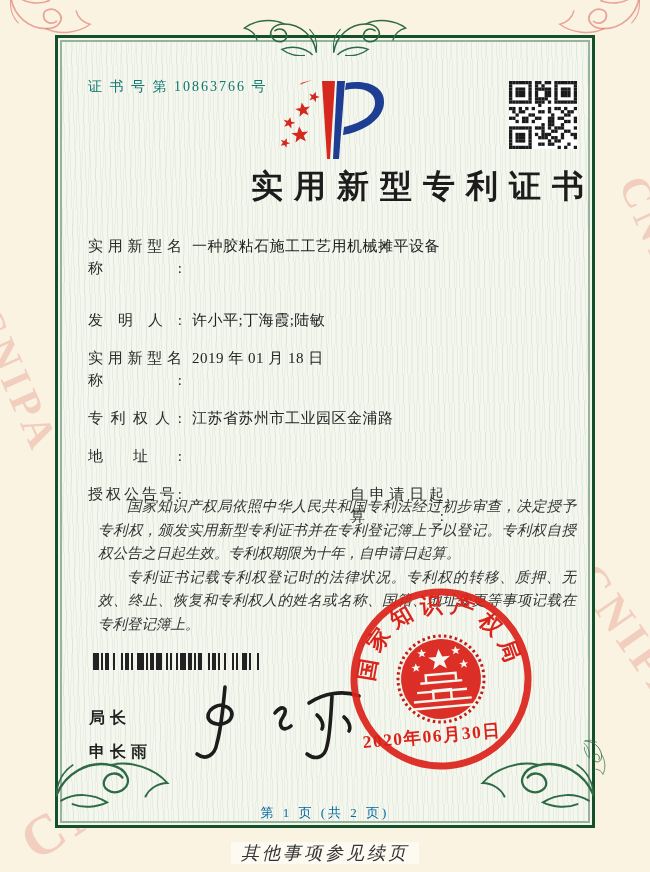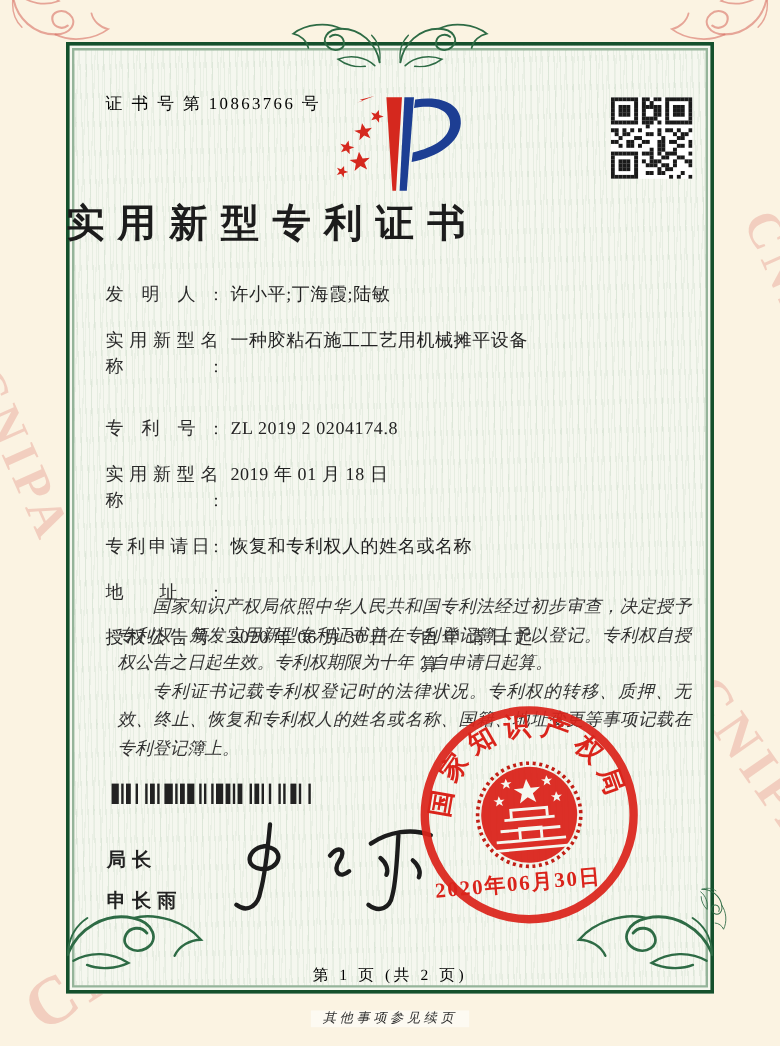--- a/index.html
+++ b/index.html
@@ -20,26 +20,26 @@
   .frame {
     position:absolute; left:55px; top:35px; width:540px; height:793px;
     background:#f5f7ef;
     background-image:
       repeating-linear-gradient(88deg, rgba(140,176,142,0.14) 0 1px, rgba(0,0,0,0) 1px 5px),
       repeating-linear-gradient(92deg, rgba(140,176,142,0.10) 0 1px, rgba(0,0,0,0) 1px 7px);
     border:3px solid #14502c;
     box-shadow: inset 0 0 0 2px #f5f7ef, inset 0 0 0 4px #95b49a;
   }
   .cert-no {
-    position:absolute; left:33px; top:43px; font-size:14px; letter-spacing:2px; color:#000000;
+    position:absolute; left:33px; top:43px; font-size:14px; letter-spacing:2px; color:#0f766e;
   }
   .logo { position:absolute; left:212px; top:40px; width:140px; height:88px; }
   .qr   { position:absolute; right:18px; top:46px; width:68px; height:68px; background:#fff; }
   .title {
-    position:absolute; left:0; right:0; top:130px; text-align:left;
+    position:absolute; left:0; right:0; top:130px; text-align:right;
     font-size:32px; font-weight:bold; letter-spacing:11px; color:#1c1c1c;
   }
   
   .fields { position:absolute; left:33px; top:200px; width:480px; font-size:15px; }
   .row { display:flex; line-height:22px; margin-bottom:16px; }
   .row.first { margin-bottom:30px; }
   .lbl {
     display:inline-block; width:94px; min-width:94px; margin-right:10px;
     text-align:justify; text-align-last:justify; color:#2b2b2b;
   }
@@ -61,25 +61,25 @@
     position:absolute; left:34px; top:666px; font-size:16px; letter-spacing:5px;
     font-family:"Liberation Sans","DejaVu Sans",sans-serif; font-weight:600; color:#222;
     line-height:34px;
   }
   .sig { position:absolute; left:128px; top:640px; width:200px; height:105px; }
   
   .seal { position:absolute; left:345px; top:583px; width:192px; height:192px; transform:rotate(-5deg); }
   
   .page-num {
     position:absolute; left:0; right:0; top:769px; text-align:center;
-    font-size:13px; letter-spacing:3px; color:#000000;
+    font-size:13px; letter-spacing:3px; color:#0369a1;
   }
   .footer-note {
     position:absolute; left:0; right:0; top:841px; text-align:center;
-    font-size:11px; color:#333; font-style:italic; letter-spacing:3px;
+    font-size:18px; color:#333; font-style:italic; letter-spacing:3px;
   }
   .footer-note span { background:rgba(255,255,255,0.55); padding:1px 10px; }
   .orn { position:absolute; pointer-events:none; }
 </style>
 </head>
 <body>
 
 <div class="cert">
 
   <div class="wm" style="left:150px; top:96px; font-size:46px; transform:rotate(-24deg); opacity:.55;">CNIPA</div>
@@ -364,47 +364,42 @@
         <rect x="5" y="20" width="1.02" height="1.02" fill="#1a1a1a"></rect>
         <rect x="6" y="20" width="1.02" height="1.02" fill="#1a1a1a"></rect>
         <rect x="15" y="20" width="1.02" height="1.02" fill="#1a1a1a"></rect>
         <rect x="17" y="20" width="1.02" height="1.02" fill="#1a1a1a"></rect>
         <rect x="20" y="20" width="1.02" height="1.02" fill="#1a1a1a"></rect>
       </svg>
 
     <div class="title">实用新型专利证书</div>
 
     <div class="fields">
+      <div class="row first">
+        <span class="lbl">实用新型名称:</span>
+        <span class="val">一种胶粘石施工工艺用机械摊平设备</span>
+      </div>
       <div class="row">
         <span class="lbl">发明人:</span>
         <span class="val">许小平;丁海霞;陆敏</span>
       </div>
-      <div class="row first">
-        <span class="lbl">实用新型名称:</span>
-        <span class="val">一种胶粘石施工工艺用机械摊平设备</span>
-      </div>
-      <div class="row">
-        <span class="lbl">专利号:</span>
-        <span class="val">ZL 2019 2 0204174.8</span>
-      </div>
       <div class="row">
         <span class="lbl">实用新型名称:</span>
         <span class="val">2019 年 01 月 18 日</span>
       </div>
       <div class="row">
-        <span class="lbl">专利申请日:</span>
-        <span class="val">恢复和专利权人的姓名或名称</span>
+        <span class="lbl">专利权人:</span>
+        <span class="val">江苏省苏州市工业园区金浦路</span>
       </div>
       <div class="row">
         <span class="lbl">地址:</span>
       </div>
       <div class="row">
         <span class="pair p1">
           <span class="lbl">授权公告号:</span>
-          <span class="val">2020 年 06 月 30 日</span>
         </span>
         <span class="pair">
           <span class="lbl">自申请日起算:</span>
         </span>
       </div>
     </div>
 
     <div class="paras">
       <p>国家知识产权局依照中华人民共和国专利法经过初步审查，决定授予专利权，颁发实用新型专利证书并在专利登记簿上予以登记。专利权自授权公告之日起生效。专利权期限为十年，自申请日起算。</p>
       <p>专利证书记载专利权登记时的法律状况。专利权的转移、质押、无效、终止、恢复和专利权人的姓名或名称、国籍、地址变更等事项记载在专利登记簿上。</p>

